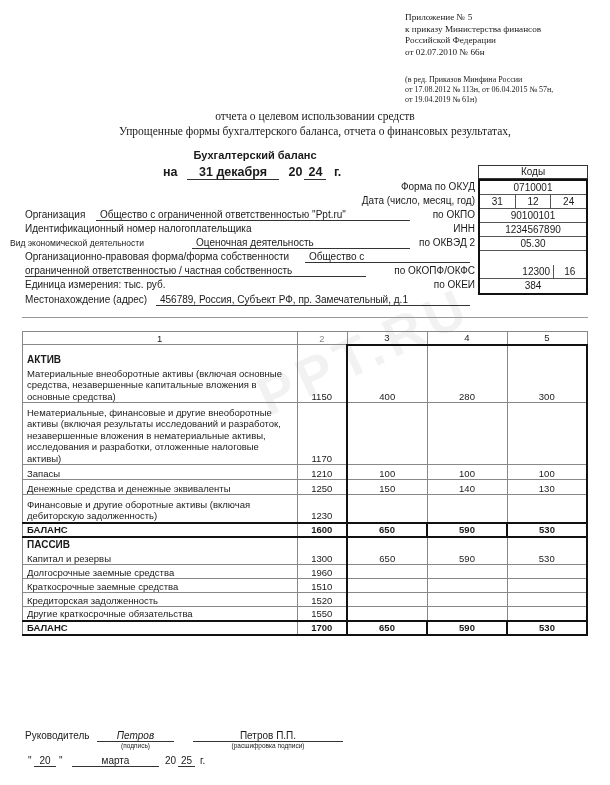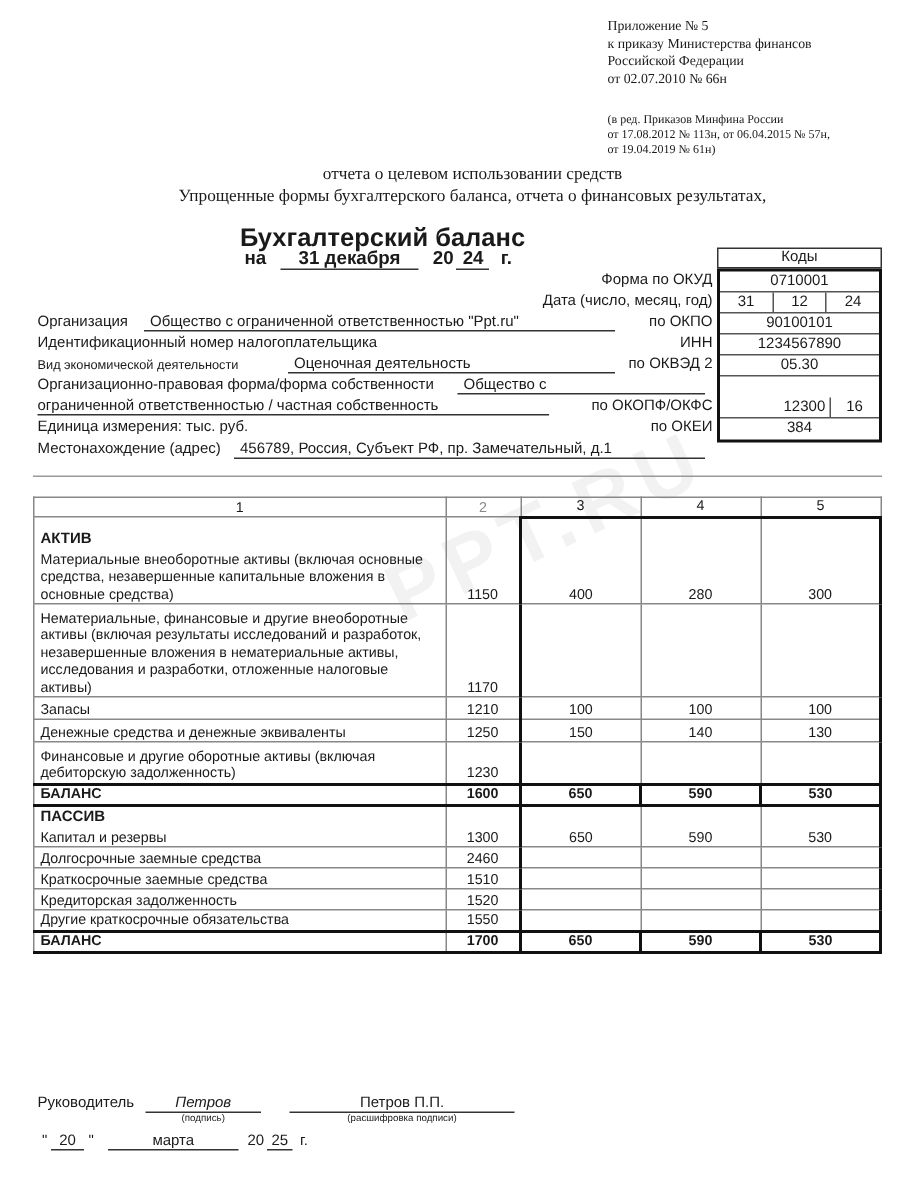--- a/index.html
+++ b/index.html
@@ -5,21 +5,21 @@
   * { box-sizing: border-box; margin: 0; padding: 0; }
   html, body { width: 610px; height: 785px; background: #fff; overflow: hidden; }
   body { position: relative; font-family: "Liberation Sans", sans-serif; color: #1a1a1a; font-size: 10px; }
   .abs { position: absolute; }
 
   .appendix { left: 405px; top: 12px; font-size: 9.2px; line-height: 11.6px; font-family: "Liberation Serif", serif; }
   .appendix .small { font-size: 8px; line-height: 10px; margin-top: 17px; }
 
   .title { left: 60px; width: 510px; top: 109px; text-align: center; font-family: "Liberation Serif", serif; font-size: 11.5px; line-height: 15px; }
 
-  .bb-title { left: 155px; width: 200px; top: 149px; text-align: center; font-weight: bold; font-size: 17px; }
+  .bb-title { left: 155px; width: 200px; top: 149px; text-align: center; font-weight: bold; font-size: 11px; }
   .bb-date { left: 163px; top: 165px; font-weight: bold; font-size: 12.5px; white-space: nowrap; }
   .uline { display: inline-block; border-bottom: 1px solid #333; text-align: center; }
 
   .codes { left: 478px; top: 165px; width: 110px; }
   .codes .hdr { height: 14px; border: 1px solid #333; text-align: center; font-size: 10px; line-height: 12px; }
   .codes .box { border: 2px solid #111; border-top-width: 2px; }
   .codes .cell { height: 14px; border-bottom: 1px solid #555; text-align: center; font-size: 10px; line-height: 13px; display: flex; }
   .codes .cell:last-child { border-bottom: none; }
   .codes .cell > span { flex: 1; }
   .codes .cell > span + span { border-left: 1px solid #555; }
@@ -115,21 +115,21 @@
 <div class="abs lbl-r" style="right:135px;top:265px;">по ОКОПФ/ОКФС</div>
 <div class="abs lbl-r" style="right:135px;top:279px;">по ОКЕИ</div>
 
 <div class="abs info" style="left:25px;top:209px;">
   <span>Организация</span>
 </div>
 <div class="abs info fill" style="left:96px;top:209px;width:314px;">Общество с ограниченной ответственностью "Ppt.ru"</div>
 
 <div class="abs info" style="left:25px;top:223px;">Идентификационный номер налогоплательщика</div>
 
-<div class="abs info small" style="left:25px;top:238px;">Вид экономической деятельности</div>
+<div class="abs info small" style="left:10px;top:238px;">Вид экономической деятельности</div>
 <div class="abs info fill" style="left:192px;top:237px;width:218px;">Оценочная деятельность</div>
 
 <div class="abs info" style="left:25px;top:251px;">Организационно-правовая форма/форма собственности</div>
 <div class="abs info fill" style="left:305px;top:251px;width:165px;">Общество с</div>
 <div class="abs info fill" style="left:25px;top:265px;width:341px;padding-left:0;">ограниченной ответственностью / частная собственность</div>
 
 <div class="abs info" style="left:25px;top:279px;">Единица измерения: тыс. руб.</div>
 
 <div class="abs info" style="left:25px;top:294px;">Местонахождение (адрес)</div>
 <div class="abs info fill" style="left:156px;top:294px;width:314px;">456789, Россия, Субъект РФ, пр. Замечательный, д.1</div>
@@ -191,21 +191,21 @@
 
   <tr style="height:28px;">
     <td><div class="c" style="font-weight:bold;font-size:10px;margin-bottom:2px;">ПАССИВ</div><span>Капитал и резервы</span></td>
     <td class="code">1300</td>
     <td class="val thickL">650</td>
     <td class="val">590</td>
     <td class="val thickR">530</td>
   </tr>
   <tr style="height:14px;">
     <td>Долгосрочные заемные средства</td>
-    <td class="code">2460</td>
+    <td class="code">1960</td>
     <td class="val thickL"></td>
     <td class="val"></td>
     <td class="val thickR"></td>
   </tr>
   <tr style="height:14px;">
     <td>Краткосрочные заемные средства</td>
     <td class="code">1510</td>
     <td class="val thickL"></td>
     <td class="val"></td>
     <td class="val thickR"></td>

